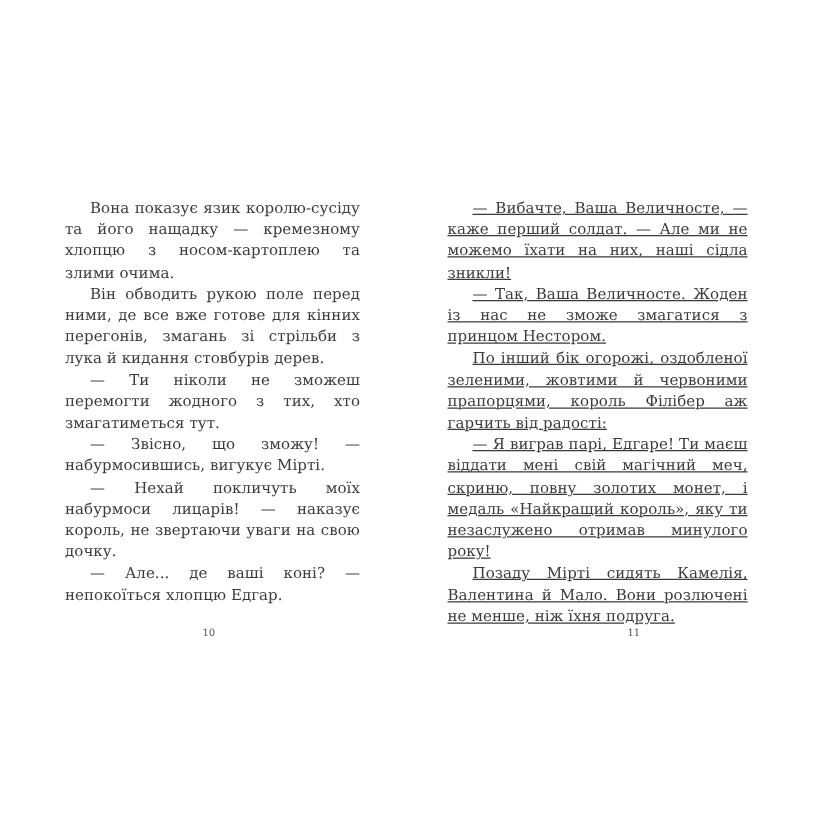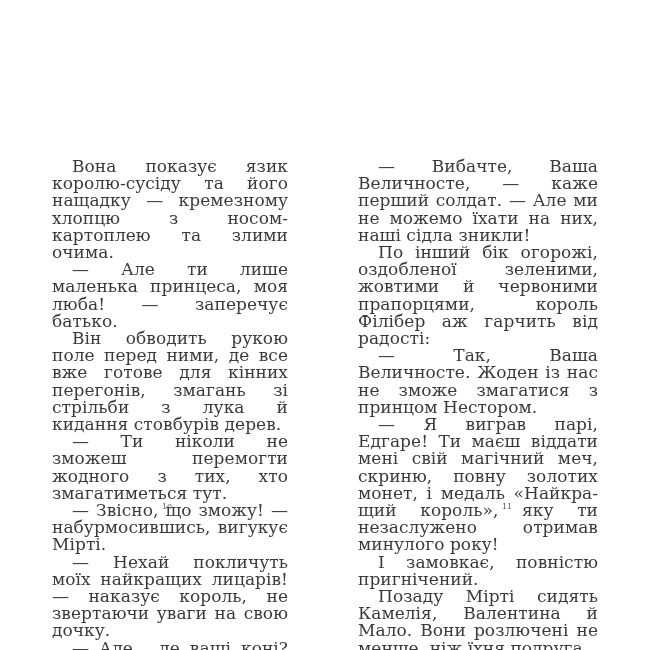--- a/index.html
+++ b/index.html
@@ -3,48 +3,46 @@
   <meta charset="utf-8">
   <style>
     html, body { margin: 0; padding: 0; }
     body {
       width: 650px; height: 650px; background: #ffffff; position: relative; overflow: hidden;
       font-family: "DejaVu Serif", "Liberation Serif", serif;
       color: #3a3a3a;
     }
     .page { position: absolute; top: 158px; }
     .page.left { left: 52px; width: 236px; }
-    .page.right { left: 358px; width: 240px; }
+    .page.right { left: 358px; width: 240px; text-decoration: underline; }
     .para {
-      margin: 0; font-size: 17px; line-height: 17.2px;
+      margin: 0; font-size: 12px; line-height: 17.2px;
       text-align: justify; text-indent: 20px; hyphens: manual;
       letter-spacing: 0.05px;
     }
     .pagenum {
       position: absolute; top: 502px; font-size: 8px; color: #555;
     }
     .pagenum.left { left: 162px; }
     .pagenum.right { left: 502px; }
   </style>
 </head>
 <body>
 
 <div class="page left">
   <p class="para">Вона показує язик королю-сусіду та його нащадку — кремезному хлопцю з носом-картоплею та злими очима.</p>
-  <p class="para">— Але ти лише маленька принцеса, моя люба! — заперечує батько.</p>
   <p class="para">Він обводить рукою поле перед ними, де все вже готове для кінних перегонів, змагань зі стрільби з лука й кидання стов­бурів дерев.</p>
   <p class="para">— Ти ніколи не зможеш перемогти жодного з тих, хто змагатиметься тут.</p>
   <p class="para">— Звісно, що зможу! — набурмоси­вшись, вигукує Мірті.</p>
-  <p class="para">— Нехай покличуть моїх найкращих лицарів! — наказує король, не звертаючи уваги на свою дочку.</p>
+  <p class="para">— Нехай покличуть моїх набурмоси лицарів! — наказує король, не звертаючи уваги на свою дочку.</p>
   <p class="para">— Але... де ваші коні? — непокоїться хлопцю Едгар.</p>
 </div>
 
 <div class="page right">
   <p class="para">— Вибачте, Ваша Величносте, — каже перший солдат. — Але ми не можемо їхати на них, наші сідла зникли!</p>
+  <p class="para">— Так, Ваша Величносте. Жоден із нас не зможе змагатися з принцом Нестором.</p>
   <p class="para">По інший бік огорожі, оздобленої зеле­ними, жовтими й червоними прапорцями, король Філібер аж гарчить від радості:</p>
-  <p class="para">— Так, Ваша Величносте. Жоден із нас не зможе змагатися з принцом Нестором.</p>
   <p class="para">— Я виграв парі, Едгаре! Ти маєш віддати мені свій магічний меч, скриню, повну золотих монет, і медаль «Найкра­щий король», яку ти незаслужено отримав минулого року!</p>
-  <p class="para">І замовкає, повністю пригнічений.</p>
   <p class="para">Позаду Мірті сидять Камелія, Валенти­на й Мало. Вони розлючені не менше, ніж їхня подруга.</p>
 </div>
 
 <div class="pagenum left">10</div>
 <div class="pagenum right">11</div>
 
 </body></html>

